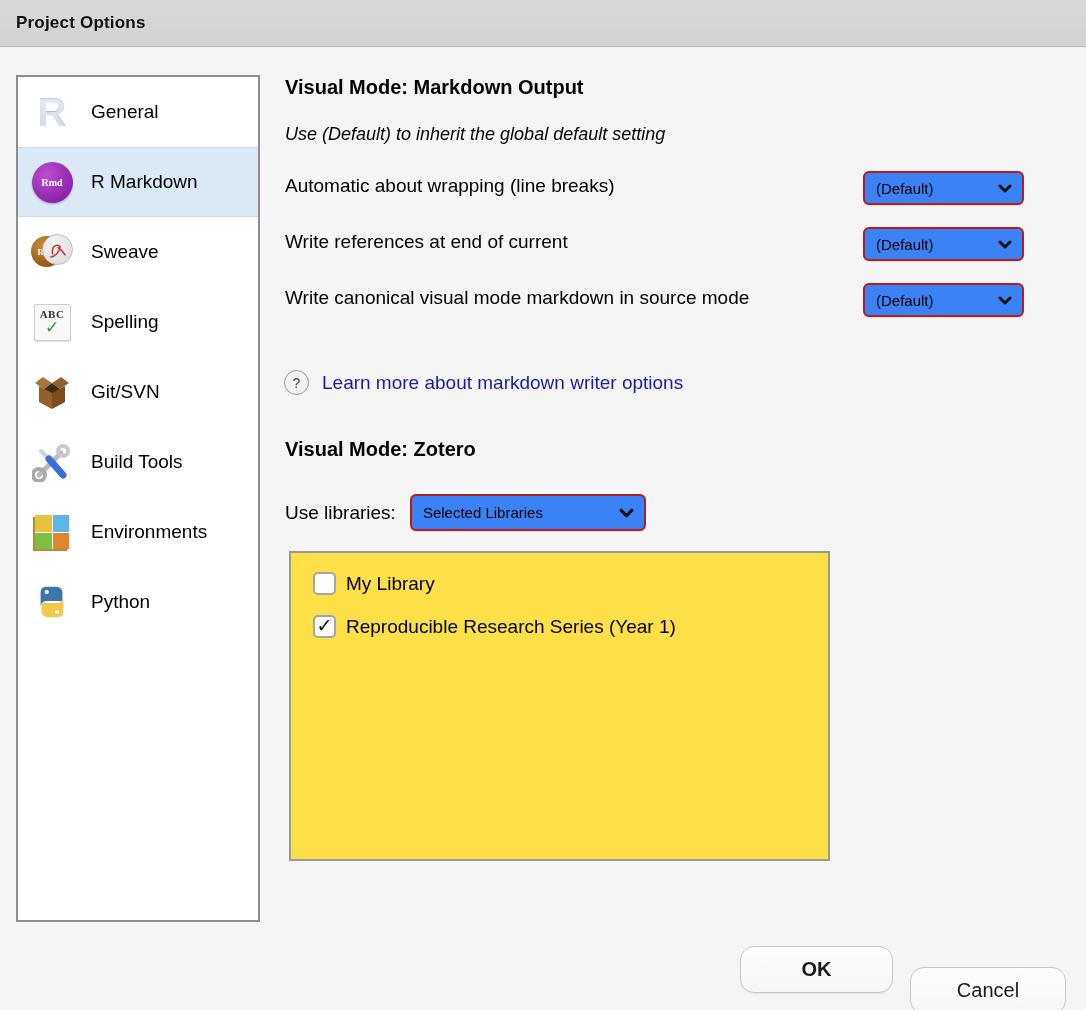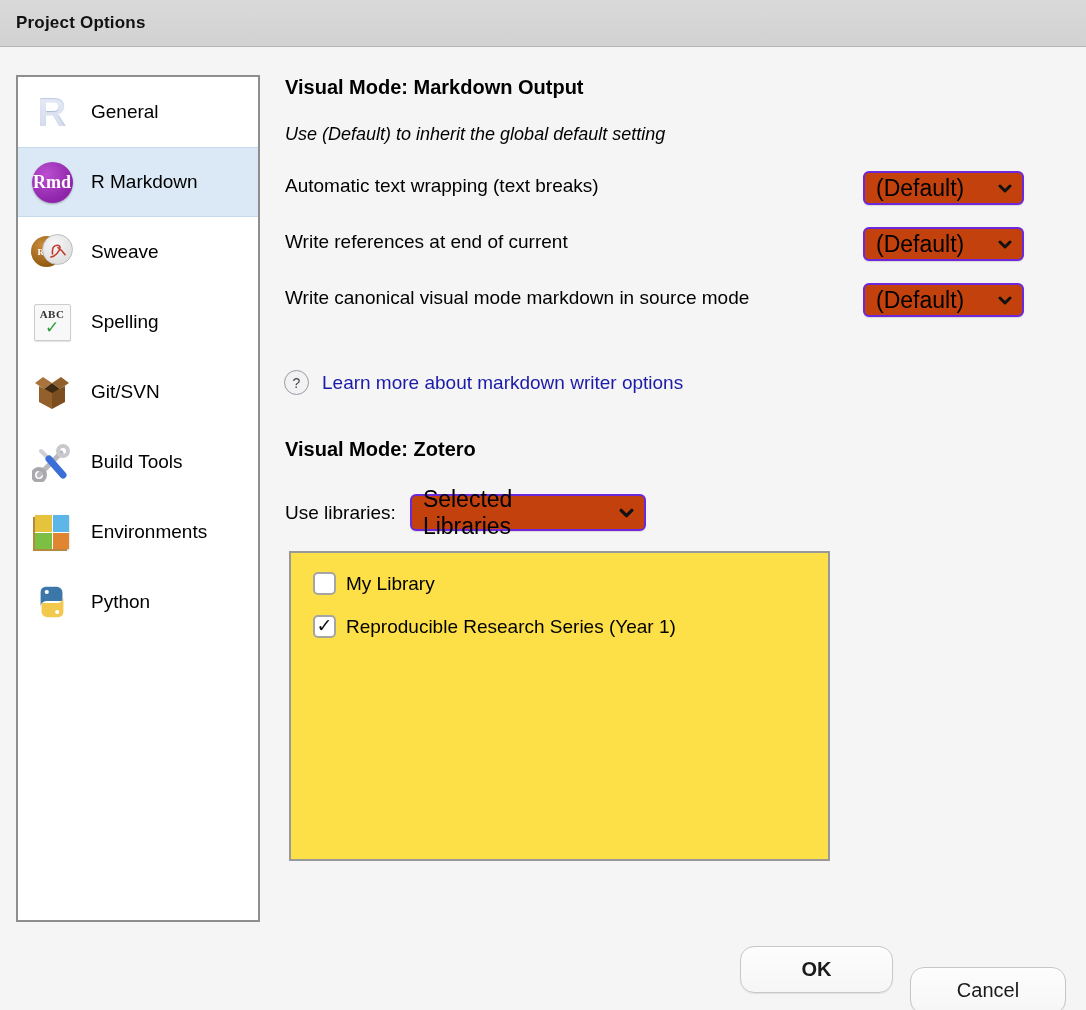--- a/index.html
+++ b/index.html
@@ -41,21 +41,21 @@
   .code-doc i { display:block; height:2px; border-radius:1px; background:#9a9a9a; }
   .code-doc i.b { background:#4a7bd4; width:12px; }
   .code-doc i:nth-child(2){width:17px}.code-doc i:nth-child(3){width:13px}
   .code-doc i:nth-child(4){width:16px}.code-doc i:nth-child(5){width:11px}
   .code-doc i:nth-child(6){width:14px}.code-doc i:nth-child(7){width:9px}
   
   .rmd-circle { width:41px; height:41px; border-radius:50%;
     background:radial-gradient(circle at 35% 30%, #bb4fd0, #8e24aa 70%);
     box-shadow:0 1px 2px rgba(0,0,0,.3);
     display:flex; align-items:center; justify-content:center;
-    color:#fff; font-family:"Liberation Serif","DejaVu Serif",serif; font-weight:700; font-size:18px; }
+    color:#fff; font-family:"Liberation Serif","DejaVu Serif",serif; font-weight:700; font-size:10px; }
   
   .sweave-wrap { position:relative; width:42px; height:36px; }
   .rnw-circle { position:absolute; left:0; top:2px; width:31px; height:31px; border-radius:50%;
     background:radial-gradient(circle at 35% 30%, #c98b3a, #8f5710 75%);
     display:flex; align-items:center; justify-content:center;
     color:#fff; font-size:9px; font-weight:700; font-family:"Liberation Serif","DejaVu Serif",serif; z-index:1; }
   .pdf-circle { position:absolute; right:0; top:0; width:31px; height:31px; border-radius:50%;
     background:radial-gradient(circle at 40% 30%, #f6f6f6, #dedede 80%); border:1px solid #bdbdbd; z-index:2;
     display:flex; align-items:center; justify-content:center; }
   
@@ -66,23 +66,23 @@
   .spell-check { color:#2e9e3e; font-size:17px; font-weight:700; margin-top:-1px; }
   
   .env-cube { width:34px; height:34px; display:grid; grid-template-columns:1fr 1fr; grid-template-rows:1fr 1fr;
     gap:1px; background:#fff; box-shadow:-2px 2px 0 #b5893e, 0 1px 2px rgba(0,0,0,.25); }
   .env-cube i:nth-child(1){background:#e6c33c}.env-cube i:nth-child(2){background:#5cb7e8}
   .env-cube i:nth-child(3){background:#7cc043}.env-cube i:nth-child(4){background:#e08630}
   .h-title { position:absolute; font-size:20px; font-weight:700; white-space:nowrap; }
   .subtitle { position:absolute; font-size:18px; font-style:italic; font-weight:500; white-space:nowrap; }
   .opt-label { position:absolute; font-size:19px; line-height:28px; }
   .mac-select {
-    position:absolute; height:34px; background:#c2410c; border:2px solid #6d28d9; border-radius:6px;
+    position:absolute; height:34px; background:#3b82f6; border:2px solid #b91c1c; border-radius:6px;
     display:flex; align-items:center; justify-content:space-between;
-    padding:0 10px 0 11px; font-size:23px; cursor:default;
+    padding:0 10px 0 11px; font-size:15px; cursor:default;
     box-shadow:0 1px 1px rgba(0,0,0,.12);
   }
   .mac-select .chev { margin-left:14px; display:flex; }
   .help-row { position:absolute; display:flex; align-items:center; gap:13px; }
   .help-circle { width:25px; height:25px; border-radius:50%; background:#f2f2f4; border:1px solid #9a9aa2;
     display:flex; align-items:center; justify-content:center; font-size:14px; color:#444; }
   .link { font-size:19px; color:#1b1ba8; cursor:pointer; }
   .uselib-row { position:absolute; display:flex; align-items:center; gap:14px; }
   .uselib-label { font-size:19px; }
 
@@ -201,21 +201,21 @@
         </svg>
       </span>
       <span class="side-label">Python</span>
     </div>
 
   </div>
 
   <div class="h-title" style="left:285px; top:76px;">Visual Mode: Markdown Output</div>
   <div class="subtitle" style="left:285px; top:124px;">Use (Default) to inherit the global default setting</div>
 
-  <div class="opt-label" style="left:285px; top:172px;">Automatic text wrapping (text breaks)</div>
+  <div class="opt-label" style="left:285px; top:172px;">Automatic about wrapping (line breaks)</div>
   <div class="mac-select" style="left:863px; top:171px; width:161px;">
     <span>(Default)</span>
     <span class="chev">
       <svg width="14" height="9" viewBox="0 0 14 9">
           <path d="M2 2 L7 7 L12 2" stroke="#111" stroke-width="3" fill="none" stroke-linecap="round" stroke-linejoin="round"></path>
         </svg>
     </span>
   </div>
 
   <div class="opt-label" style="left:285px; top:228px;">Write references at end of current</div>

